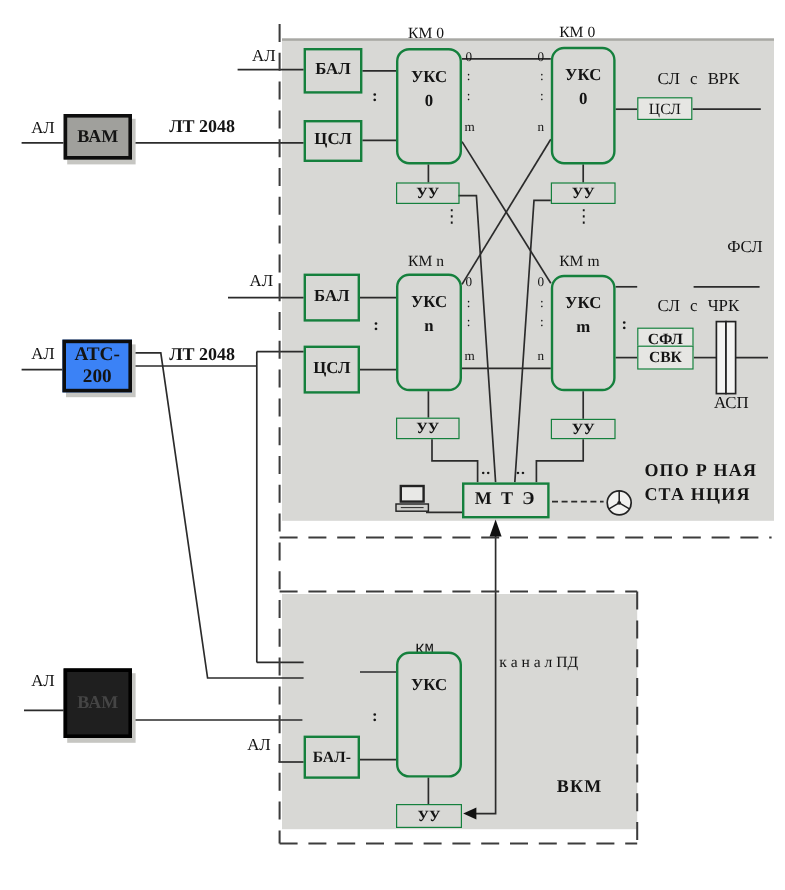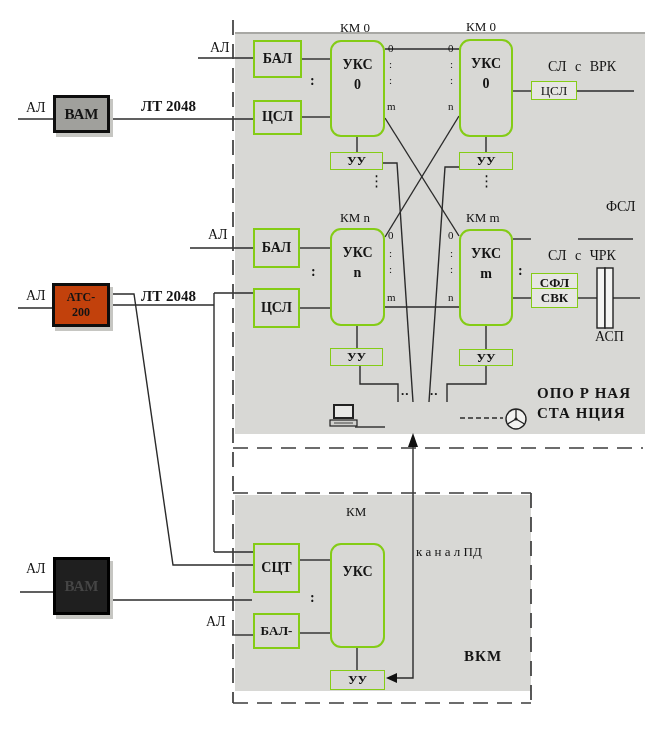--- a/index.html
+++ b/index.html
@@ -1,19 +1,19 @@
 <!DOCTYPE html>
 <html><head>
 <meta charset="utf-8">
 <style>
   html,body{margin:0;padding:0;background:#ffffff;}
   #canvas{position:relative;width:654px;height:742px;background:#ffffff;overflow:hidden;
           font-family:"Liberation Serif",serif;color:#141414;}
   .area{position:absolute;background:#d8d8d5;}
-  .box{position:absolute;box-sizing:border-box;border:2px solid #84cc16;background:transparent;
+  .box{position:absolute;box-sizing:border-box;border:2px solid #15803d;background:transparent;
        display:flex;align-items:center;justify-content:center;text-align:center;
        font-weight:bold;font-size:14px;line-height:1.05;}
   .box-sm{border-width:1.5px;font-size:13px;}
   .box-light{background:#e6e6e3;}
   .uks{flex-direction:column;justify-content:flex-start;padding-top:16px;gap:5px;align-items:center;border-radius:11px;}
   .lbl{position:absolute;white-space:nowrap;font-size:14px;}
   .bold{font-weight:bold;}
   .small{font-size:11px;}
   .km{font-size:13px;}
   .spaced{word-spacing:5px;}
@@ -110,21 +110,21 @@
     <g>
       <circle cx="516" cy="419" r="10" fill="#f2f2f0" stroke="#222" stroke-width="1.4"></circle>
       <circle cx="516" cy="419" r="1.6" fill="#222"></circle>
       <path d="M516 419 L516 409 M516 419 L507.5 424 M516 419 L524.5 424" stroke="#222" stroke-width="1.3" fill="none"></path>
     </g>
   </svg>
 
   <div class="extbox" style="left:53px;top:95px;width:57px;height:38px;background:#a0a09c;font-size:15px;box-shadow:3px 4px 0 #c6c6c2;">
     <span>ВАМ</span>
   </div>
-  <div class="extbox" style="left:52px;top:283px;width:58px;height:44px;background:#c2410c;font-size:12px;box-shadow:3px 4px 0 #c6c6c2;">
+  <div class="extbox" style="left:52px;top:283px;width:58px;height:44px;background:#3b82f6;font-size:16px;box-shadow:3px 4px 0 #c6c6c2;">
     <span>АТС-</span>
     <span>200</span>
   </div>
   <div class="extbox" style="left:53px;top:557px;width:57px;height:58px;background:#1f1f1f;color:#454545;font-size:15px;border-color:#000;box-shadow:3px 4px 0 #c6c6c2;">
     <span>ВАМ</span>
   </div>
 
   <span class="lbl" style="left:26px;top:100px;">АЛ</span>
   <span class="lbl" style="left:210px;top:40px;">АЛ</span>
   <span class="lbl" style="left:26px;top:288px;">АЛ</span>
@@ -132,21 +132,21 @@
   <span class="lbl" style="left:26px;top:561px;">АЛ</span>
   <span class="lbl" style="left:206px;top:614px;">АЛ</span>
 
   <span class="lbl bold" style="left:141px;top:98px;font-size:15px;">ЛТ 2048</span>
   <span class="lbl bold" style="left:141px;top:288px;font-size:15px;">ЛТ 2048</span>
 
   <span class="lbl km" style="left:340px;top:20px;">КМ 0</span>
   <span class="lbl km" style="left:466px;top:19px;">КМ 0</span>
   <span class="lbl km" style="left:340px;top:210px;">КМ n</span>
   <span class="lbl km" style="left:466px;top:210px;">КМ m</span>
-  <span class="lbl km" style="left:346px;top:504px;">КМ</span>
+  <span class="lbl km" style="left:346px;top:534px;font-family:Liberation Mono, monospace;">КМ</span>
 
   <div class="box" style="left:253px;top:40px;width:49px;height:38px;">
     <span>БАЛ</span>
     </div>
   <div class="box" style="left:253px;top:100px;width:49px;height:35px;">
     <span>ЦСЛ</span>
     </div>
   <div class="box uks" style="left:330px;top:40px;width:55px;height:97px;">
     <span>УКС</span>
     <span>0</span>
@@ -185,24 +185,24 @@
   <div class="box box-sm" style="left:459px;top:349px;width:54px;height:17px;">
     <span>УУ</span>
     </div>
   <div class="box box-sm box-light" style="left:531px;top:229px;width:47px;height:19px;margin-top:44px;">
     <span>СФЛ</span>
     </div>
   <div class="box box-sm box-light" style="left:531px;top:288px;width:47px;height:20px;">
     <span>СВК</span>
     </div>
 
-
-  <div class="box" style="left:253px;top:543px;width:47px;height:50px;">
-    <span>СЦТ</span>
-    </div>
+  <div class="box" style="left:385px;top:402px;width:73px;height:30px;font-size:15px;letter-spacing:2px;background:#dededb;">
+    <span>М Т Э</span>
+    </div>
+
   <div class="box" style="left:253px;top:613px;width:47px;height:36px;font-size:13px;">
     <span>БАЛ-</span>
     </div>
   <div class="box uks" style="left:330px;top:543px;width:55px;height:105px;padding-top:20px;">
     <span>УКС</span>
     </div>
   <div class="box box-sm" style="left:330px;top:670px;width:55px;height:20px;">
     <span>УУ</span>
     </div>
 

